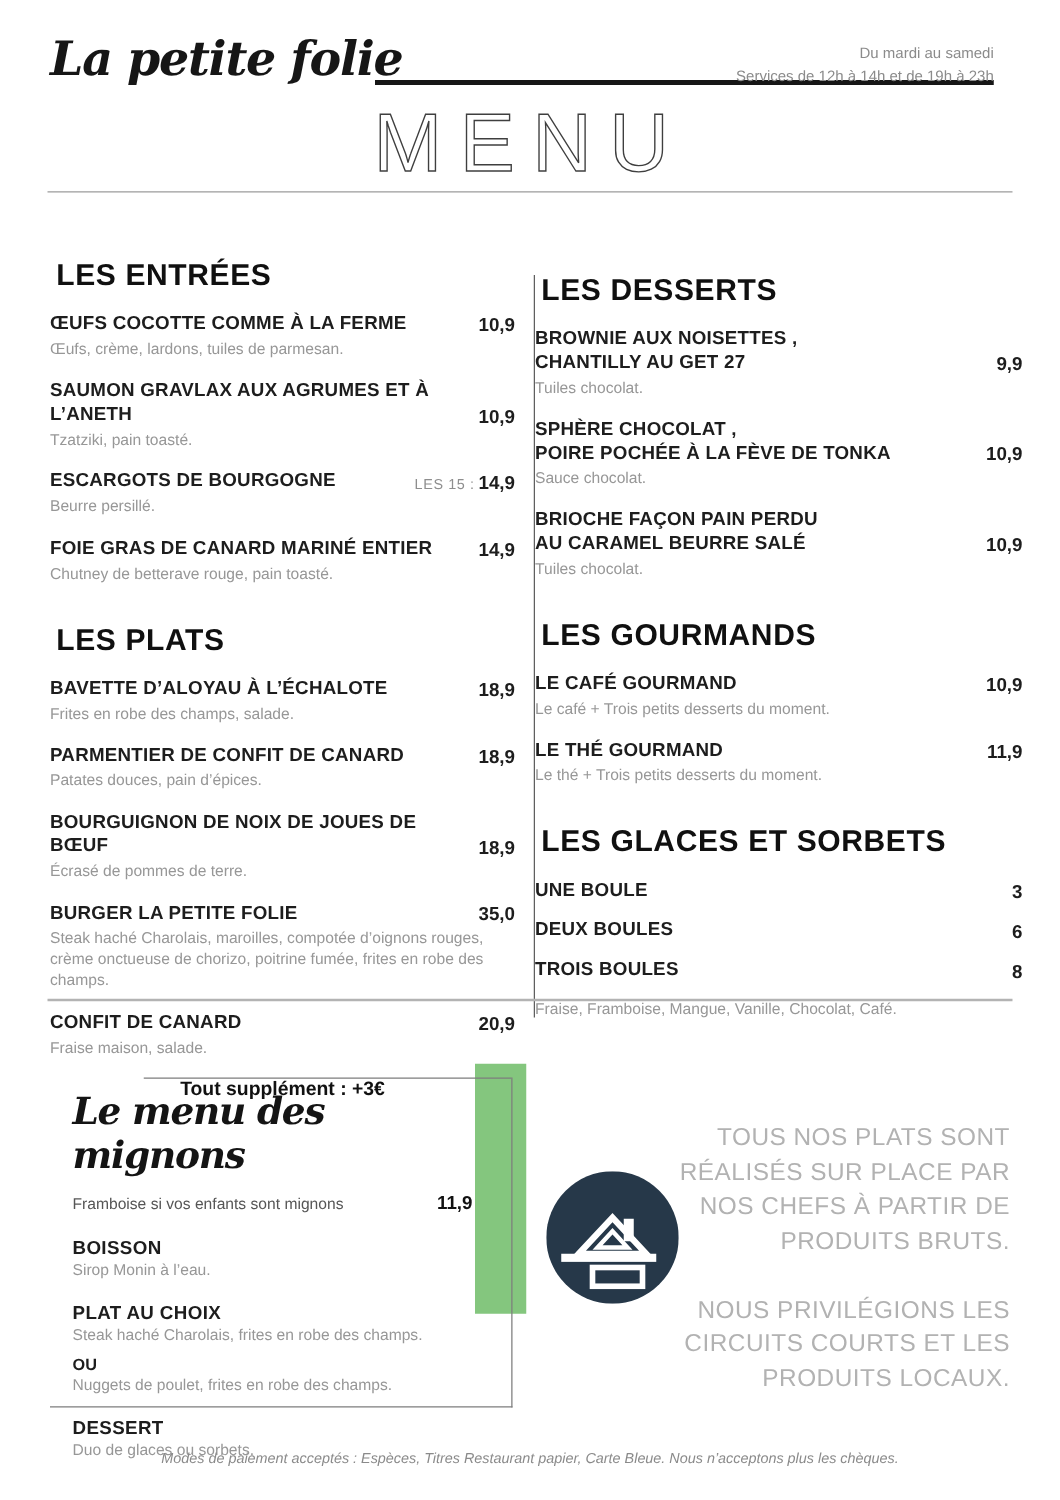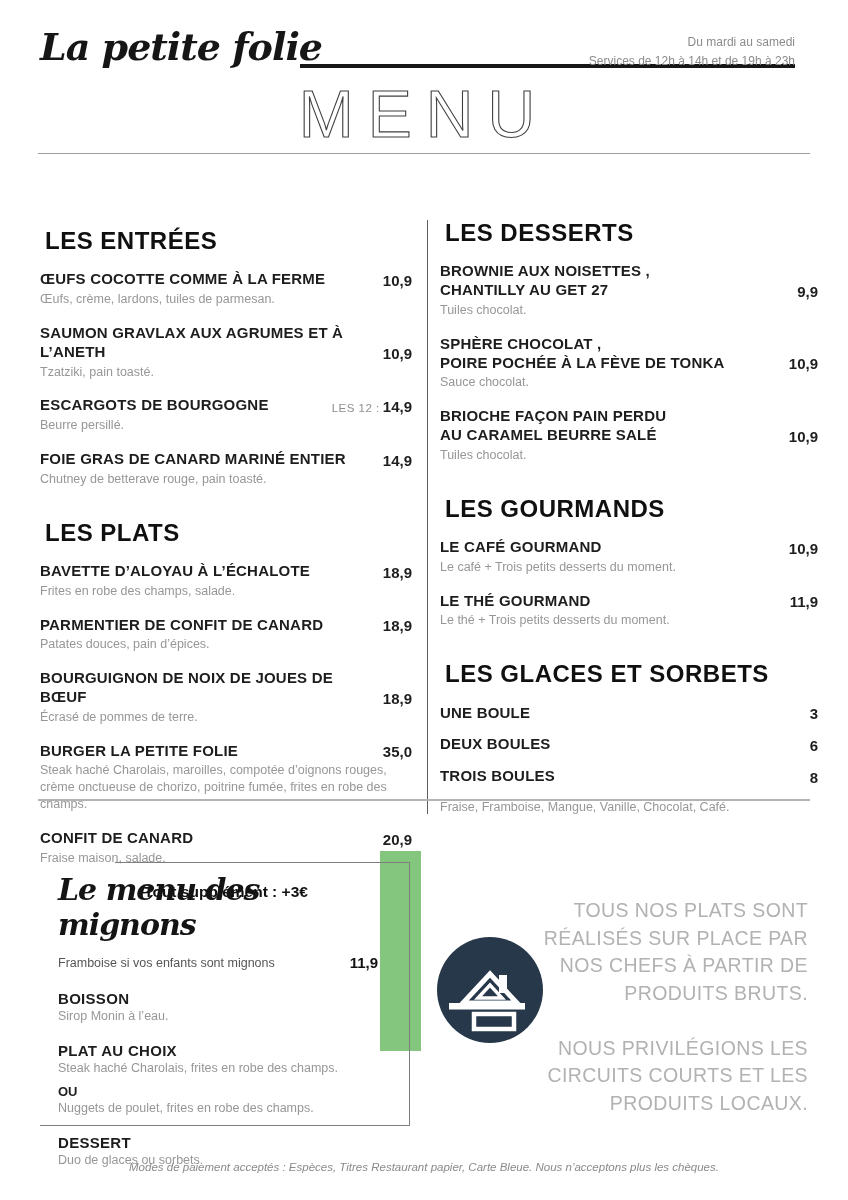--- a/index.html
+++ b/index.html
@@ -13,22 +13,22 @@
   .hours{position:absolute;right:53px;top:33px;text-align:right;font-size:12px;line-height:1.55;color:#8b8b8b;}
   .menu-title{position:absolute;left:0;right:0;top:76px;text-align:center;
         font-size:66px;letter-spacing:14px;font-weight:400;color:#4a4a4a;}
   @supports (-webkit-text-stroke:1px black){
     .menu-title{color:transparent;-webkit-text-stroke:1.1px #3f3f3f;}
   }
   .top-divider{position:absolute;left:38px;right:38px;top:153px;height:1px;background:#9c9c9c;}
   .mid-divider{position:absolute;left:38px;right:38px;top:799px;height:2px;background:#b3b3b3;}
 
   
-  .col-left{position:absolute;left:40px;top:228px;width:372px;}
-  .col-right{position:absolute;left:427px;top:220px;width:391px;border-left:1px solid #5f5f5f;padding-left:12px;box-sizing:border-box;}
+  .col-left{position:absolute;left:40px;top:208px;width:372px;}
+  .col-right{position:absolute;left:427px;top:220px;width:391px;border-left:1px solid #5f5f5f;box-sizing:border-box;}
 
   .sec-h{margin:0 0 16px 0;font-size:24px;font-weight:800;letter-spacing:.5px;color:#101010;line-height:1.1;}
   .sec-h .hl{position:relative;display:inline-block;margin-left:5px;}
   .sec-h .hl::before{content:"";position:absolute;left:-7px;right:-14px;top:7px;bottom:-3px;z-index:-1;}
   .hl-teal::before{background:#2bb6c6;}
   .hl-red::before{background:#f16a6a;}
   .hl-green::before{background:#7ec878;}
   .hl-yellow::before{background:#f3d04e;}
   .sec-gap{margin-top:32px;}
 
@@ -96,21 +96,21 @@
     <div class="mi">
       <div class="mi-row">
         <span class="mi-name">SAUMON GRAVLAX AUX AGRUMES ET À L’ANETH</span>
         <span class="mi-price">10,9</span>
       </div>
       <div class="mi-desc">Tzatziki, pain toasté.</div>
     </div>
     <div class="mi">
       <div class="mi-row">
         <span class="mi-name">ESCARGOTS DE BOURGOGNE</span>
-        <span class="mi-price"><i class="pfx">LES 12 :</i><span>14,9</span></span>
+        <span class="mi-price"><i class="pfx">LES 15 :</i><span>14,9</span></span>
       </div>
       <div class="mi-desc">Beurre persillé.</div>
     </div>
     <div class="mi">
       <div class="mi-row">
         <span class="mi-name">FOIE GRAS DE CANARD MARINÉ ENTIER</span>
         <span class="mi-price">14,9</span>
       </div>
       <div class="mi-desc">Chutney de betterave rouge, pain toasté.</div>
     </div>

